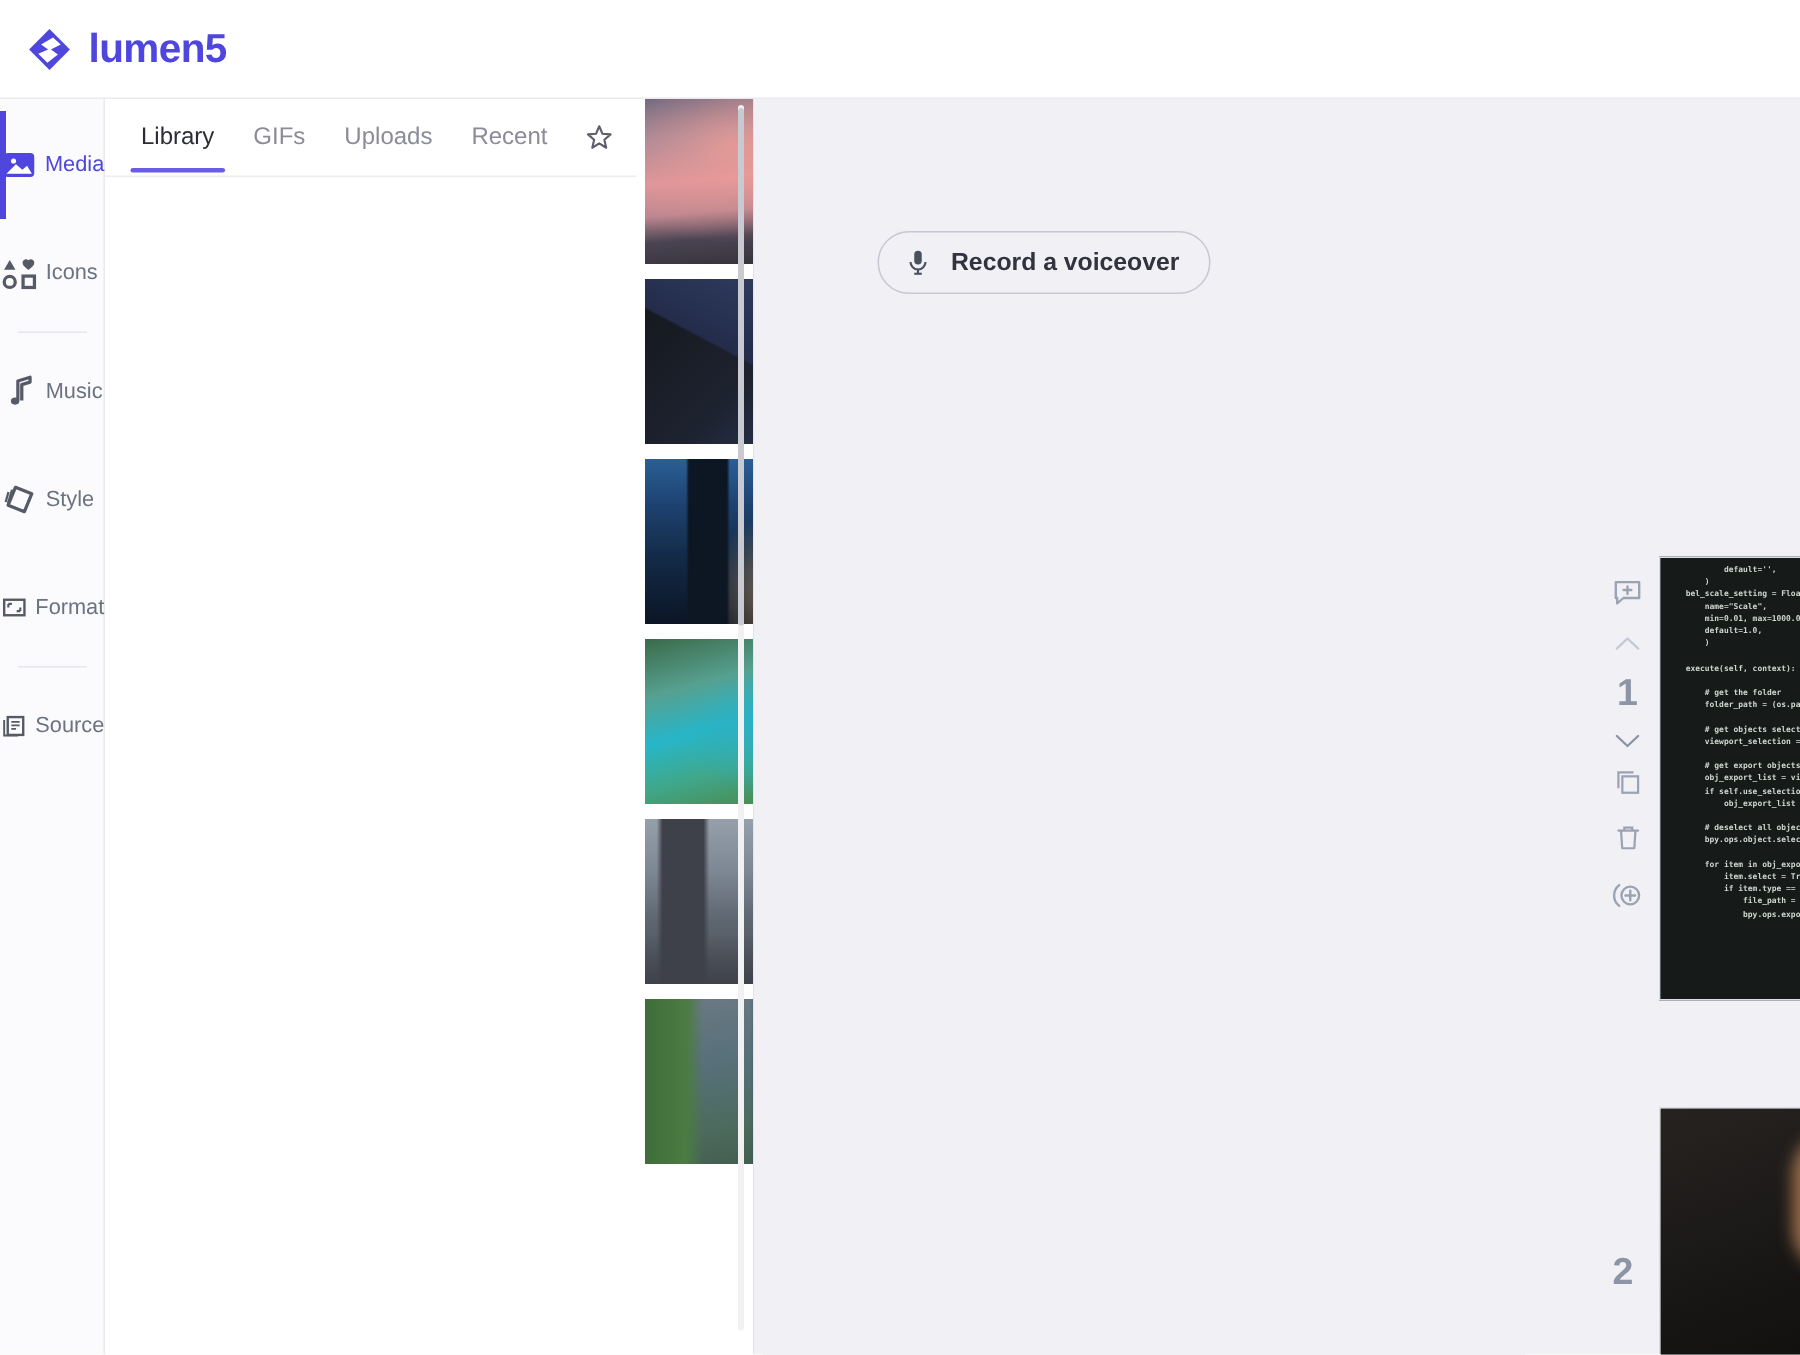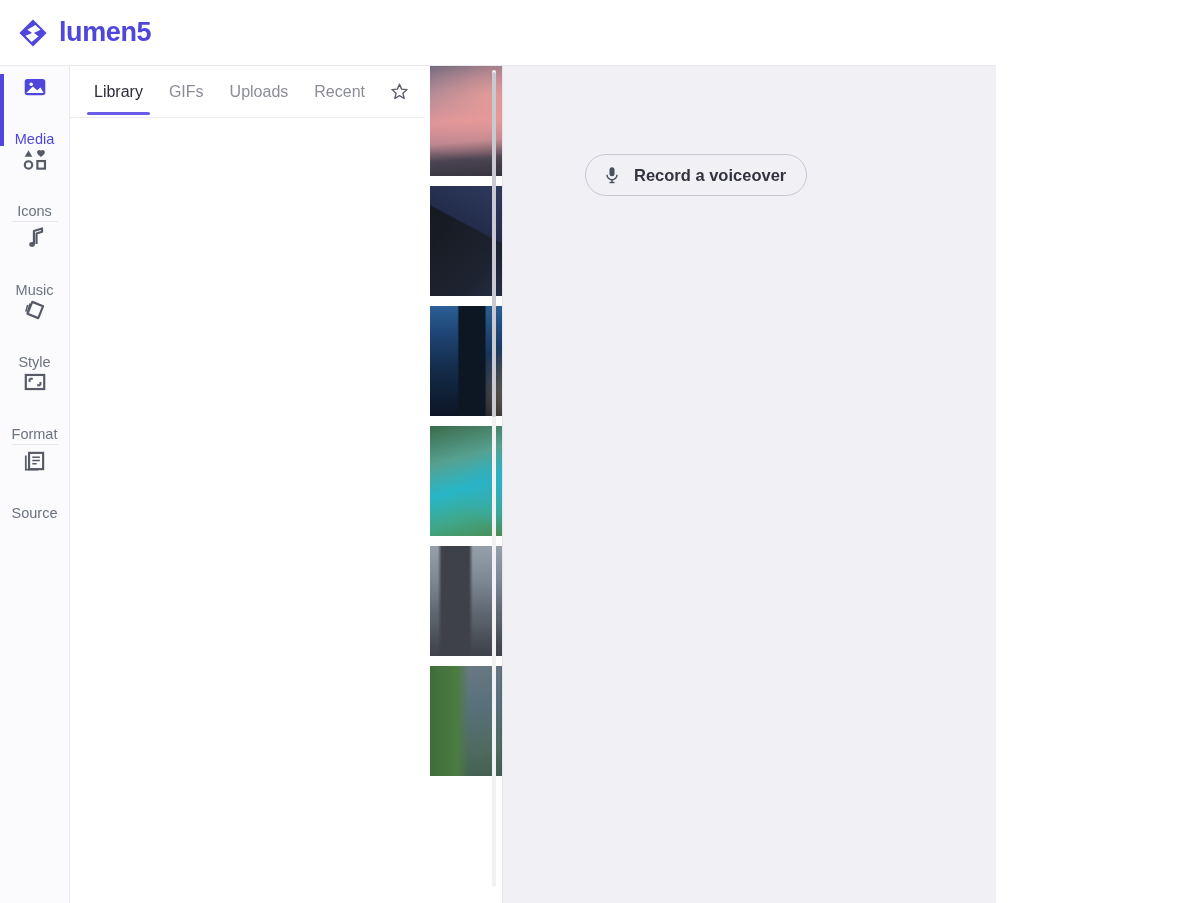--- a/index.html
+++ b/index.html
@@ -3,21 +3,21 @@
 <meta charset="utf-8">
 <title>lumen5 editor</title>
 <style>
   * { box-sizing: border-box; margin: 0; padding: 0; }
   html, body {
     width: 1200px; height: 903px;
     font-family: "Liberation Sans", sans-serif;
     background: #ffffff;
     overflow: hidden;
   }
-  .app { width: 996px; height: 903px; display: flex; flex-direction: column; }
+  .app { width: 1200px; height: 903px; display: flex; flex-direction: column; }
 
   
   .topbar {
     height: 66px; min-height: 66px;
     background: #ffffff;
     border-bottom: 1px solid #e9e9ef;
     display: flex; align-items: center;
     padding-left: 18px;
   }
   .brand { display: flex; align-items: center; gap: 11px; }
@@ -34,22 +34,22 @@
   .rail {
     width: 70px; min-width: 70px;
     background: #fbfbfd;
     border-right: 1px solid #e9e9ef;
     display: flex; flex-direction: column;
     align-items: center;
     padding-top: 8px;
   }
   .rail-item {
     width: 70px; height: 72px;
-    display: flex; flex-direction: column;
-    align-items: center; justify-content: space-between;
+    display: flex; 
+    align-items: center; justify-content: flex-start;
     gap: 5px;
     color: #6b7280;
     position: relative;
     cursor: pointer;
   }
   .rail-item.active { color: #4e46dd; }
   .rail-item.active::before {
     content: ""; position: absolute; left: 0; top: 0;
     width: 4px; height: 100%; background: #4e46dd;
   }

